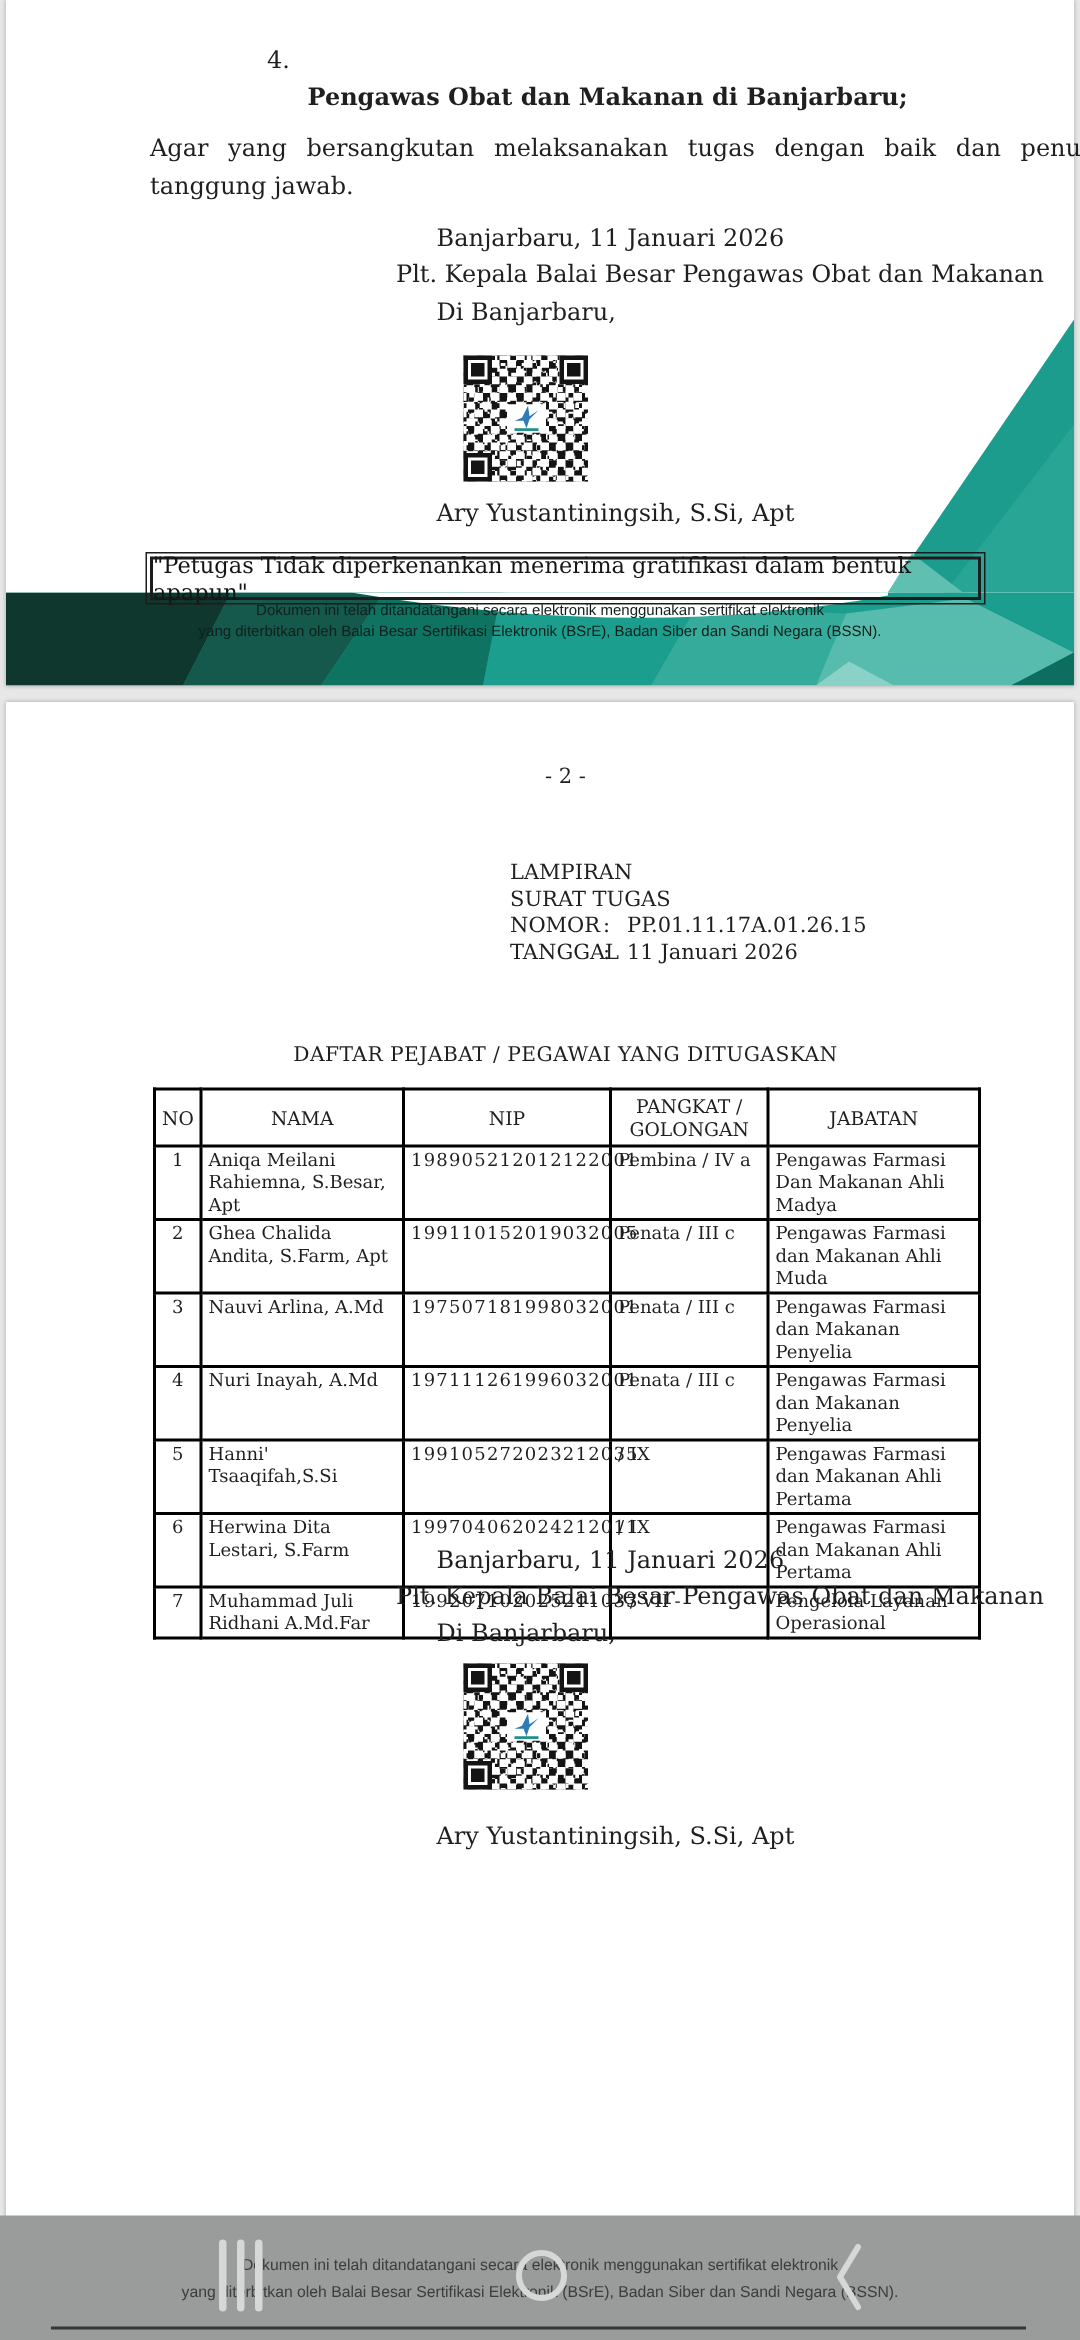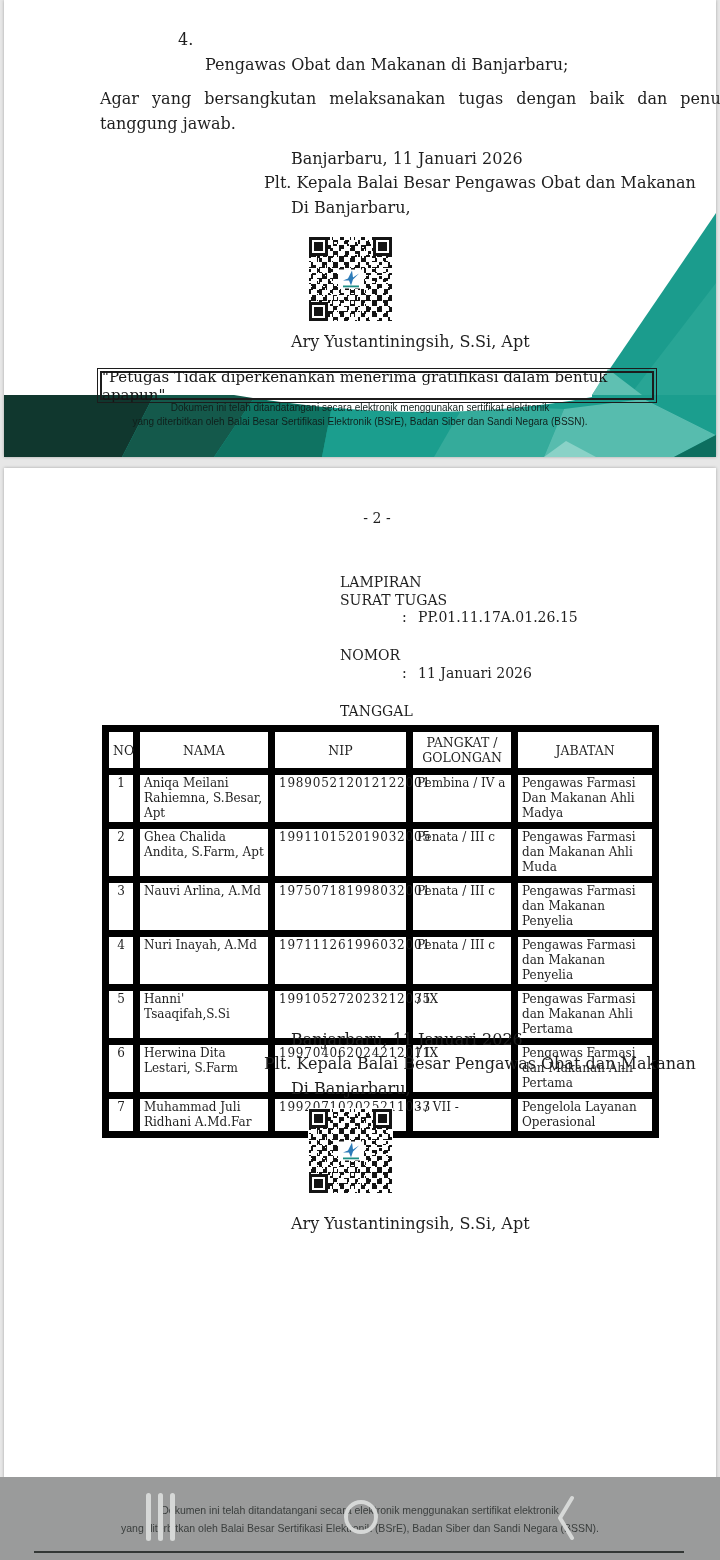--- a/index.html
+++ b/index.html
@@ -48,27 +48,27 @@
   .qr .f::after{content:"";position:absolute;inset:2px;background:#141414;}
   .qr .f.tl{top:1px;left:1px;} .qr .f.tr{top:1px;right:1px;} .qr .f.bl{bottom:1px;left:1px;}
   .qr .logo{
     position:absolute;left:50%;top:50%;width:26px;height:19px;transform:translate(-50%,-50%);
     background:#fff;display:flex;align-items:center;justify-content:center;
   }
   
   .center-wrap{position:absolute;left:98px;width:550px;text-align:center;color:#1f1f1f;}
   .lamp{position:absolute;left:336px;top:106px;font-size:14px;line-height:17.5px;color:#1f1f1f;white-space:nowrap;}
   .lamp .row{display:flex;}
-  .lamp .lbl{width:62px;margin-top:38px;}
+  .lamp .lbl{width:62px;}
   .lamp .colon{width:16px;}
   table.pej{
     position:absolute;left:98px;top:257px;width:550px;border-collapse:collapse;table-layout:fixed;
     font-size:12px;color:#1f1f1f;
   }
-  table.pej td,table.pej th{border:7px solid #000000;padding:1px 4px;vertical-align:top;line-height:15px;font-weight:400;}
+  table.pej td,table.pej th{border:2px solid #000000;padding:1px 4px;vertical-align:top;line-height:15px;font-weight:400;}
   table.pej thead th{text-align:center;vertical-align:middle;height:34px;font-size:12.5px;line-height:15px;}
   table.pej tbody tr{height:33px;}
   td.c-no{text-align:center;}
   td.c-nip{letter-spacing:.8px;white-space:nowrap;}
   td.c-pangkat{text-align:left;}
   
   #navbar{
     position:absolute;left:0;top:1477px;width:720px;height:83px;background:#9a9b9b;z-index:10;
   }
   #navbar .ftext{
@@ -87,21 +87,21 @@
 
 <div class="page" id="page1">
 
   <svg class="deco" viewBox="0 0 124 182" preserveAspectRatio="none">
     <polygon points="124,0 124,182 0,182" fill="#1b9c8d"></polygon>
     <polygon points="124,70 124,182 38,182" fill="#28a595"></polygon>
     <polygon points="0,182 50,182 16,156" fill="#5fc0b2"></polygon>
   </svg>
 
   <div class="doc abs" style="left:174px;top:30px;">4.</div>
-  <div class="doc abs" style="left:201px;top:55px;">Pengawas Obat dan Makanan di Banjarbaru;</div>
+  <div class="doc abs" style="left:201px;top:55px;font-weight:bold;">Pengawas Obat dan Makanan di Banjarbaru;</div>
 
   <div class="doc abs ws8" style="left:96px;top:89px;">Agar yang bersangkutan melaksanakan tugas dengan baik dan penuh</div>
   <div class="doc abs" style="left:96px;top:114px;text-align:center;">tanggung jawab.</div>
 
   <div class="doc abs" style="left:287px;top:149px;">Banjarbaru, 11 Januari 2026</div>
   <div class="doc abs" style="left:260px;top:173px;">Plt. Kepala Balai Besar Pengawas Obat dan Makanan</div>
   <div class="doc abs" style="left:287px;top:198px;">Di Banjarbaru,</div>
 
   <div class="qr" style="left:304px;top:236px;">
     <div class="mods"></div>
@@ -151,20 +151,21 @@
       <span class="colon">:</span>
       <span>PP.01.11.17A.01.26.15</span>
     </div>
     <div class="row">
       <span class="lbl">TANGGAL</span>
       <span class="colon">:</span>
       <span>11 Januari 2026</span>
     </div>
   </div>
 
+  <div class="center-wrap" style="top:227px;font-size:13.5px;letter-spacing:.3px;">DAFTAR PEJABAT / PEGAWAI YANG DITUGASKAN</div>
 
   <table class="pej">
     <colgroup>
       <col style="width:31px">
         <col style="width:135px">
         <col style="width:138px">
         <col style="width:105px">
         <col style="width:141px">
     </colgroup>
     <thead>

